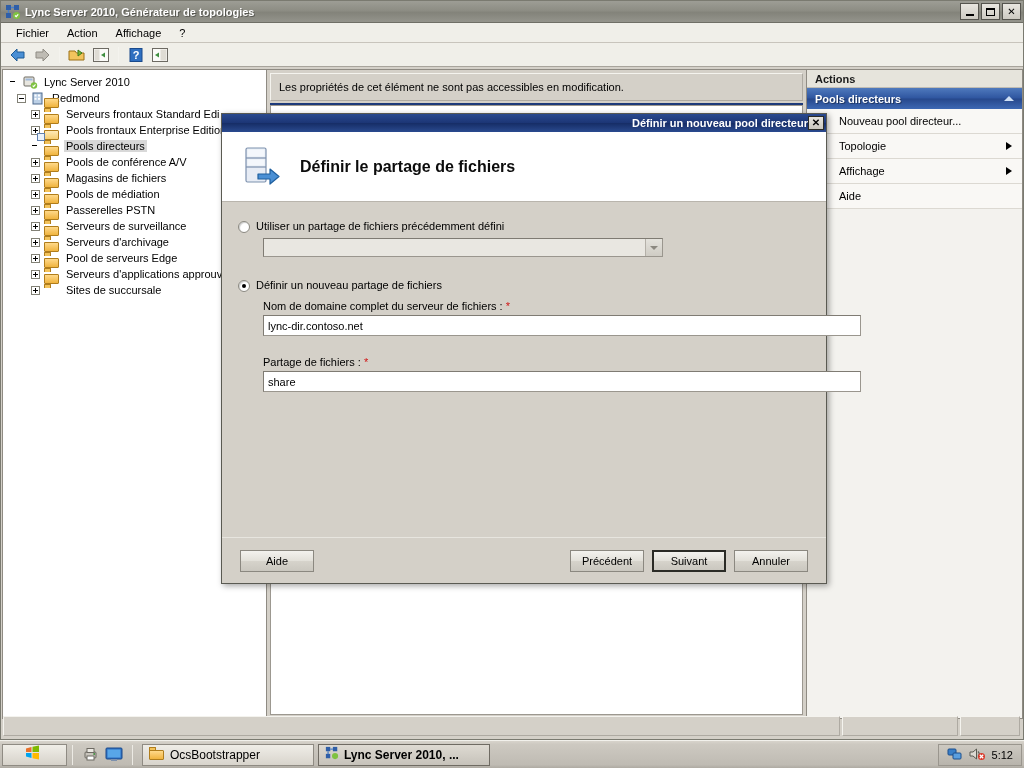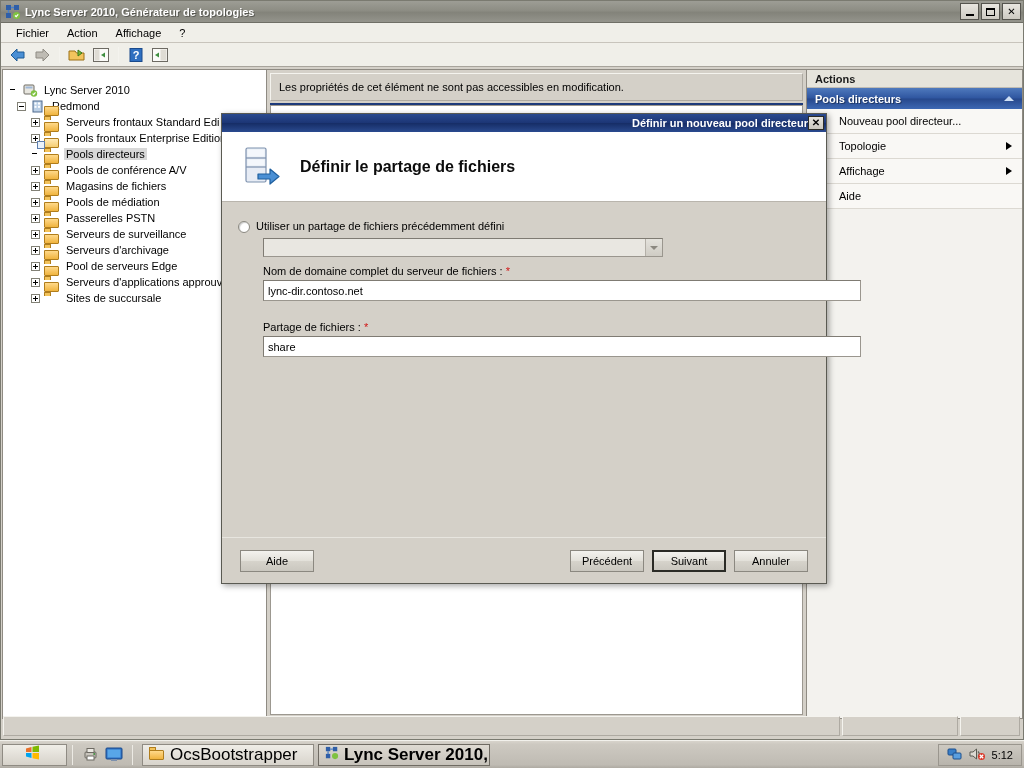--- a/index.html
+++ b/index.html
@@ -72,21 +72,21 @@
     position: absolute; left: 1px; top: 68px; width: 1021px; height: 650px;
     display: flex;
   }
   .pane-tree {
     width: 264px; background: #ffffff;
     border: 1px solid #8f8b83;
     border-right: none;
     position: relative;
     overflow: hidden;
   }
-  .tree { padding: 12px 0 0 4px; }
+  .tree { padding: 4px 0 0 4px; }
   .trow {
     display: flex; align-items: center; height: 16px; white-space: nowrap;
     font-size: 11px; color: #000;
   }
   .texp {
     width: 9px; height: 9px; border: 1px solid #828176; background: #fff;
     margin-right: 4px; position: relative; flex: 0 0 9px;
   }
   .texp::before { content:''; position:absolute; left:1px; top:3px; width:5px; height:1px; background:#000; }
   .texp.plus::after { content:''; position:absolute; left:3px; top:1px; width:1px; height:5px; background:#000; }
@@ -266,21 +266,21 @@
     font-weight: bold; font-size: 11px; color: #000; flex-direction: column;
   }
   .tb-sep { width: 1px; height: 20px; background: #9a968e; margin: 0 5px; border-right:1px solid #eceae4; }
   .quick { display: flex; align-items: center; gap: 6px; padding: 0 4px; }
   .tasks { display: flex; align-items: center; gap: 4px; margin-left: 4px; }
   .task {
     height: 22px; width: 172px; display: flex; align-items: center; gap: 5px;
     padding: 0 6px;
     background: linear-gradient(to bottom,#efedE7,#d8d4cc);
     border: 1px solid #8f8b83;
-    font-size: 17px; color: #000;
+    font-size: 12px; color: #000;
     white-space: nowrap; overflow: hidden;
   }
   .task.active {
     background: linear-gradient(to bottom,#dedad2,#c6c2ba);
     border: 1px solid #6f6b63;
     font-weight: bold;
     text-align: center;
   }
   .tray {
     margin-left: auto; height: 22px;
@@ -554,20 +554,24 @@
         <span class="radio-lbl">Utiliser un partage de fichiers précédemment défini</span>
       </div>
 
       <div class="combo">
         <span style="flex:1 1 auto; display:flex; align-items:center; padding-left:4px; font-size:11px; color:#5a5a52;"></span>
         <span class="combo-btn">
           <span class="tri-down"></span>
         </span>
       </div>
 
+      <div class="radio-row" style="margin-top:22px;">
+        <span class="radio on"></span>
+        <span class="radio-lbl">Définir un nouveau partage de fichiers</span>
+      </div>
 
       <div class="field-label">
         <span>Nom de domaine complet du serveur de fichiers :</span>
         <span class="req">*</span>
       </div>
       <div class="textbox">
         <span>lync-dir.contoso.net</span>
       </div>
 
       <div class="field-label" style="margin-top:20px;">

